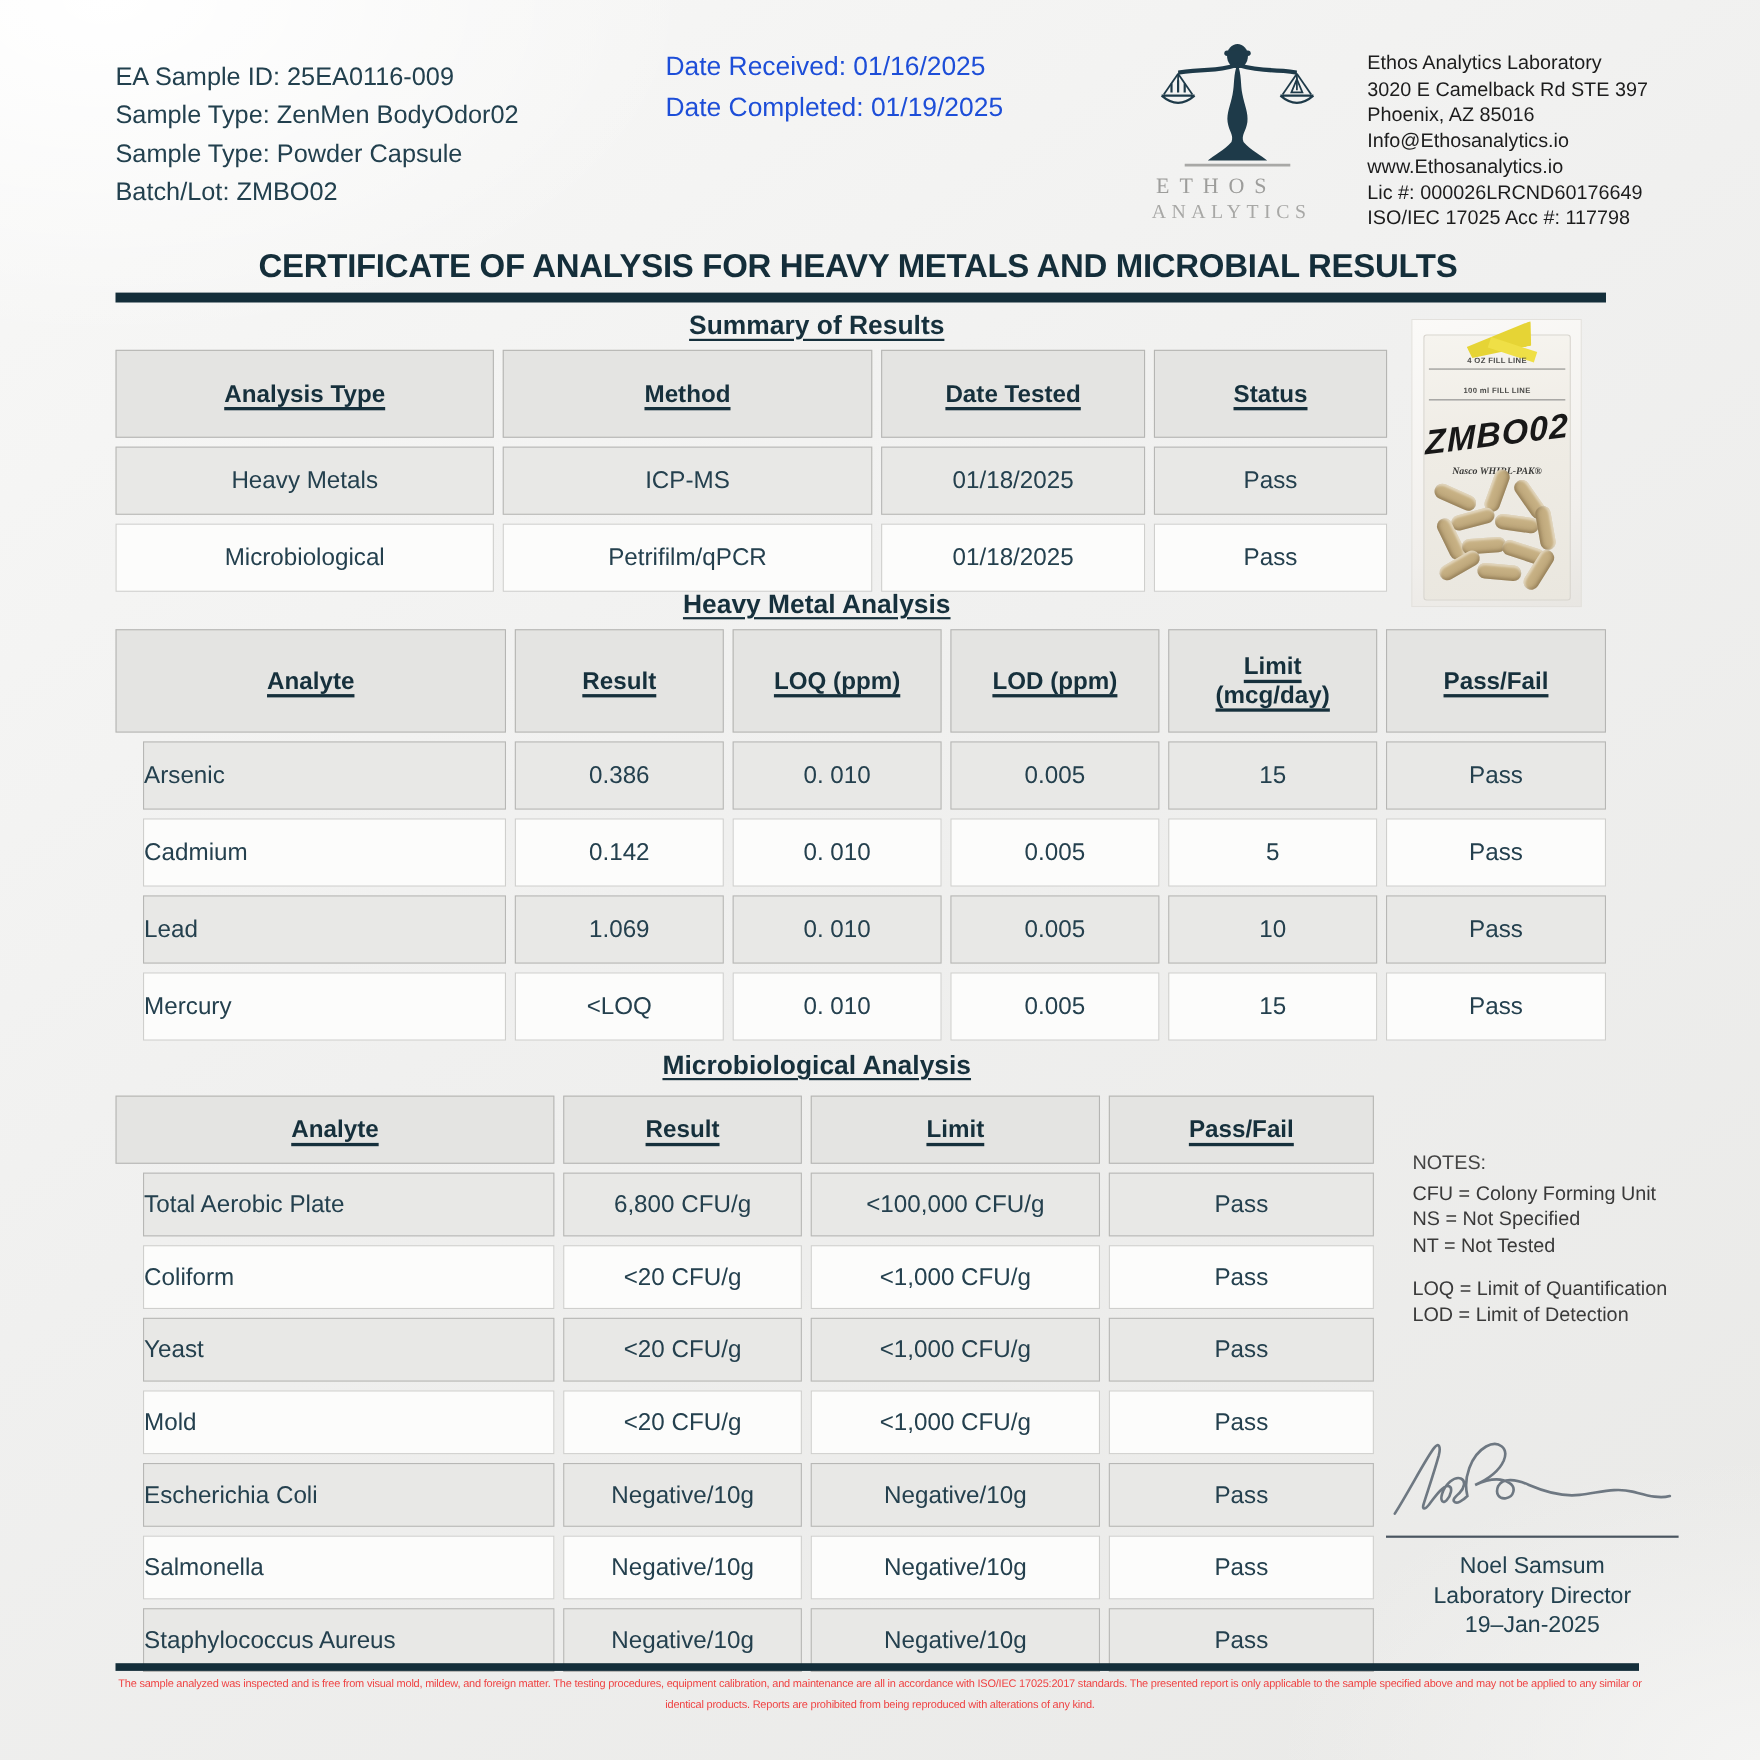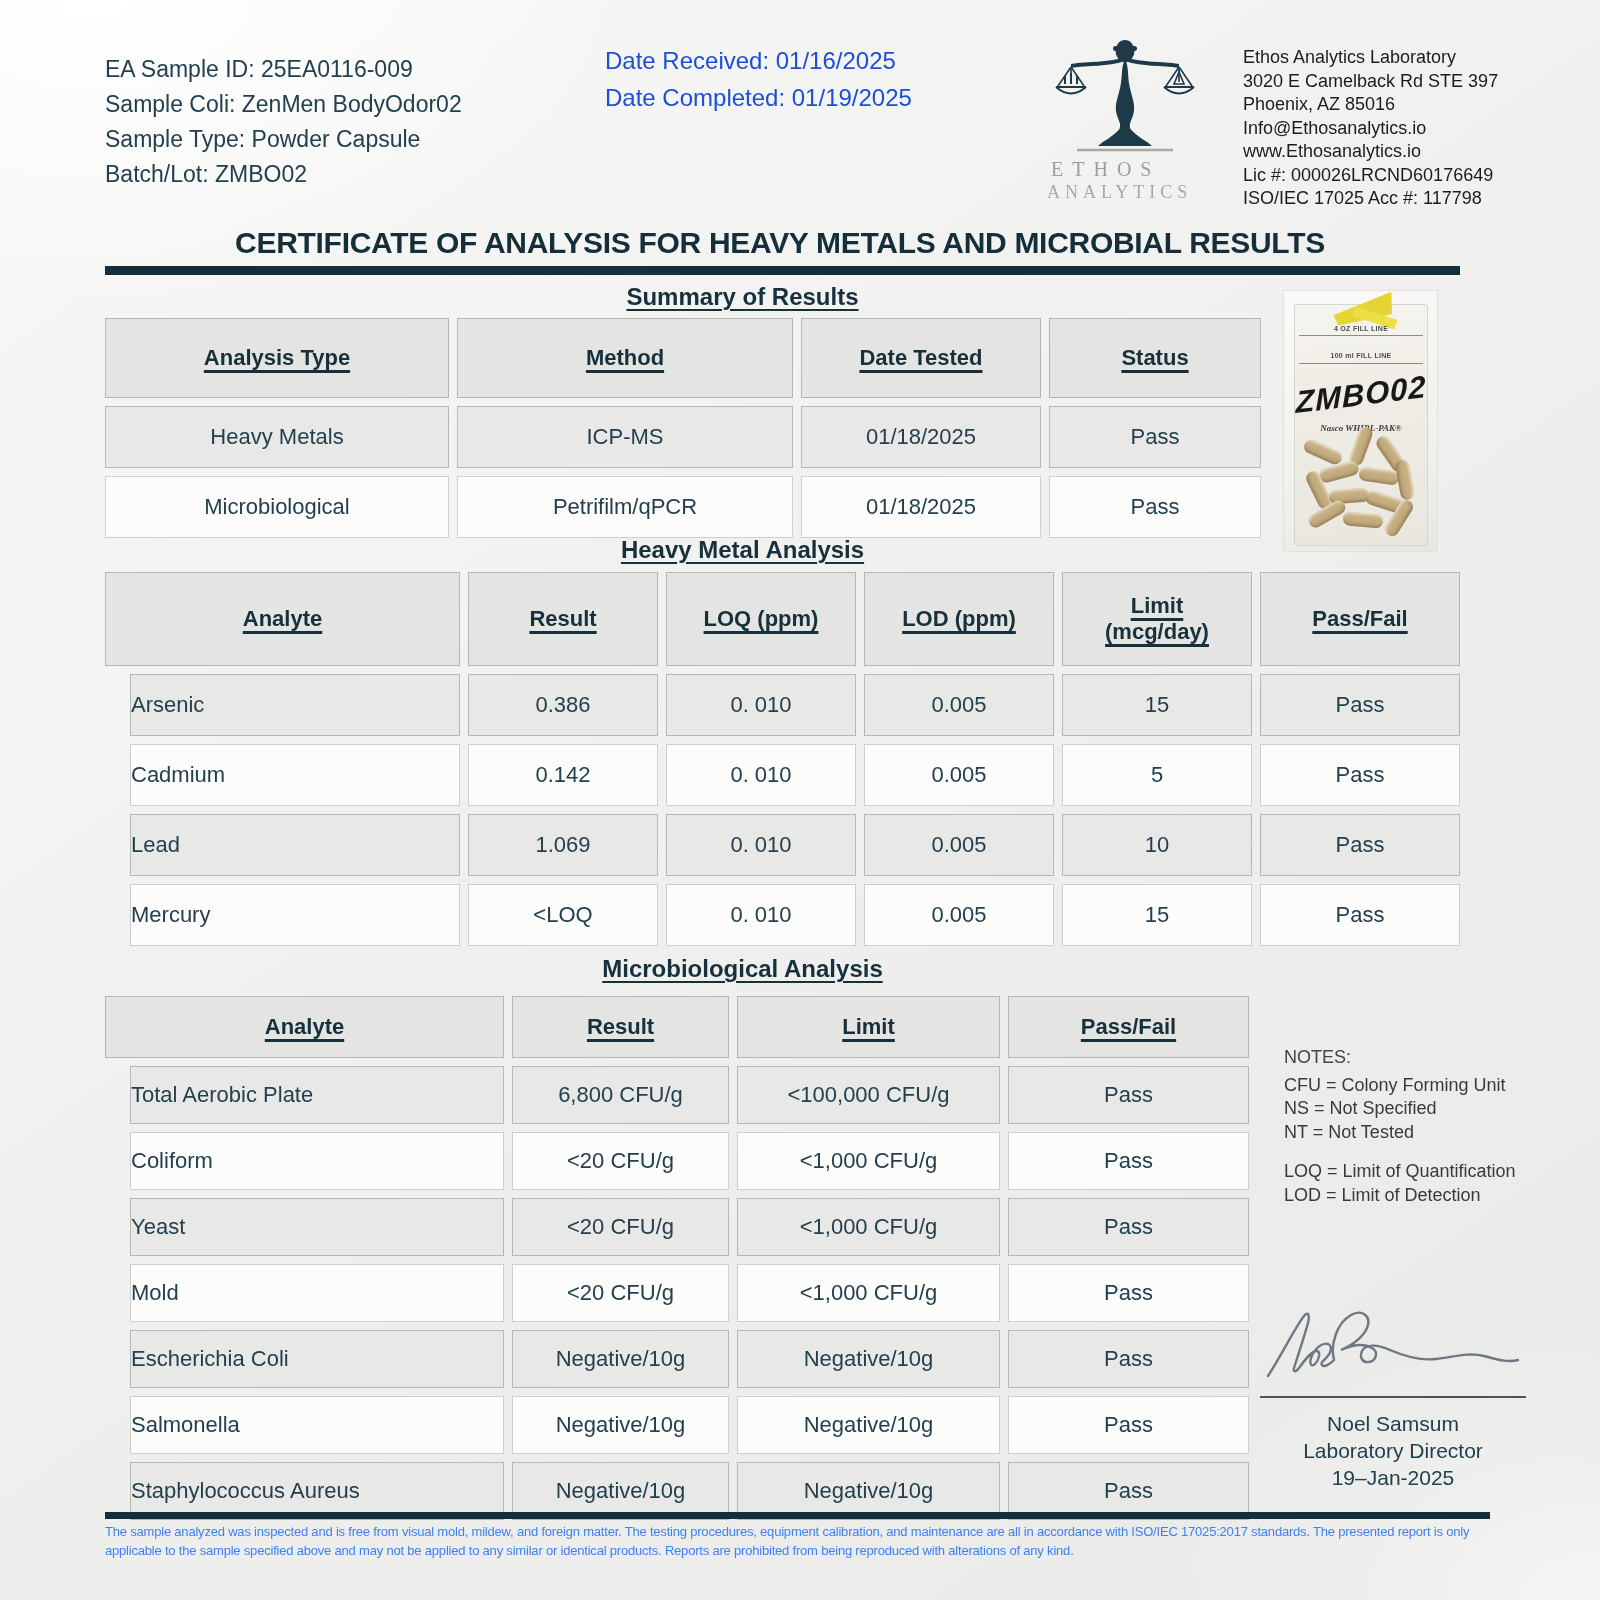--- a/index.html
+++ b/index.html
@@ -66,22 +66,22 @@
   .notes .nh{margin-bottom:4px;color:#444;}
   .notes .gap{height:16px;}
 
   
   .sigblock{position:absolute;left:1248px;top:1300px;width:290px;text-align:center;color:#22404e;}
   .sigblock svg{display:block;margin:0 auto;}
   .sigline{width:266px;height:0;border-top:2px solid #4a5560;margin:4px auto 12px auto;}
   .signame{font-size:21px;line-height:27px;}
 
   
-  .footer{position:absolute;left:105px;top:1522px;width:1390px;text-align:left;
-    font-size:13px;line-height:19px;color:#3b82f6;letter-spacing:-0.2px;}
+  .footer{position:absolute;left:105px;top:1522px;width:1390px;text-align:center;
+    font-size:10px;line-height:19px;color:#ef4444;letter-spacing:-0.2px;}
 
   
   .photo{position:absolute;left:1283px;top:290px;width:155px;height:262px;
     background:linear-gradient(160deg,#fbfaf8 0%,#f1efec 70%,#e8e6e2 100%);
     box-shadow:0 0 0 1px #e3e1dd inset;overflow:hidden;}
   .bag{position:absolute;left:11px;top:14px;width:132px;height:240px;
     background:linear-gradient(175deg,#f6f4ef 0%,#efecE5 40%,#eae7df 100%);
     border:1px solid #d8d5ce;border-radius:3px;}
   .bag-tab{position:absolute;left:38px;top:-6px;width:62px;height:22px;background:#e6d435;
     transform:rotate(-14deg);clip-path:polygon(0 40%,100% 0,92% 100%,4% 90%);}
@@ -99,21 +99,21 @@
     background:linear-gradient(180deg,#cdb78a 0%,#b9a276 100%);
     box-shadow:inset 0 2px 2px rgba(255,255,255,.45), inset 0 -2px 3px rgba(90,70,40,.35);}
 </style>
 </head>
 <body>
 
 <div id="page">
 
   <div class="sample-info">
     <div>EA Sample ID: 25EA0116-009</div>
-    <div>Sample Coli: ZenMen BodyOdor02</div>
+    <div>Sample Type: ZenMen BodyOdor02</div>
     <div>Sample Type: Powder Capsule</div>
     <div>Batch/Lot: ZMBO02</div>
   </div>
 
   <div class="dates">
     <div>Date Received: 01/16/2025</div>
     <div>Date Completed: 01/19/2025</div>
   </div>
 
   <div class="logo">

